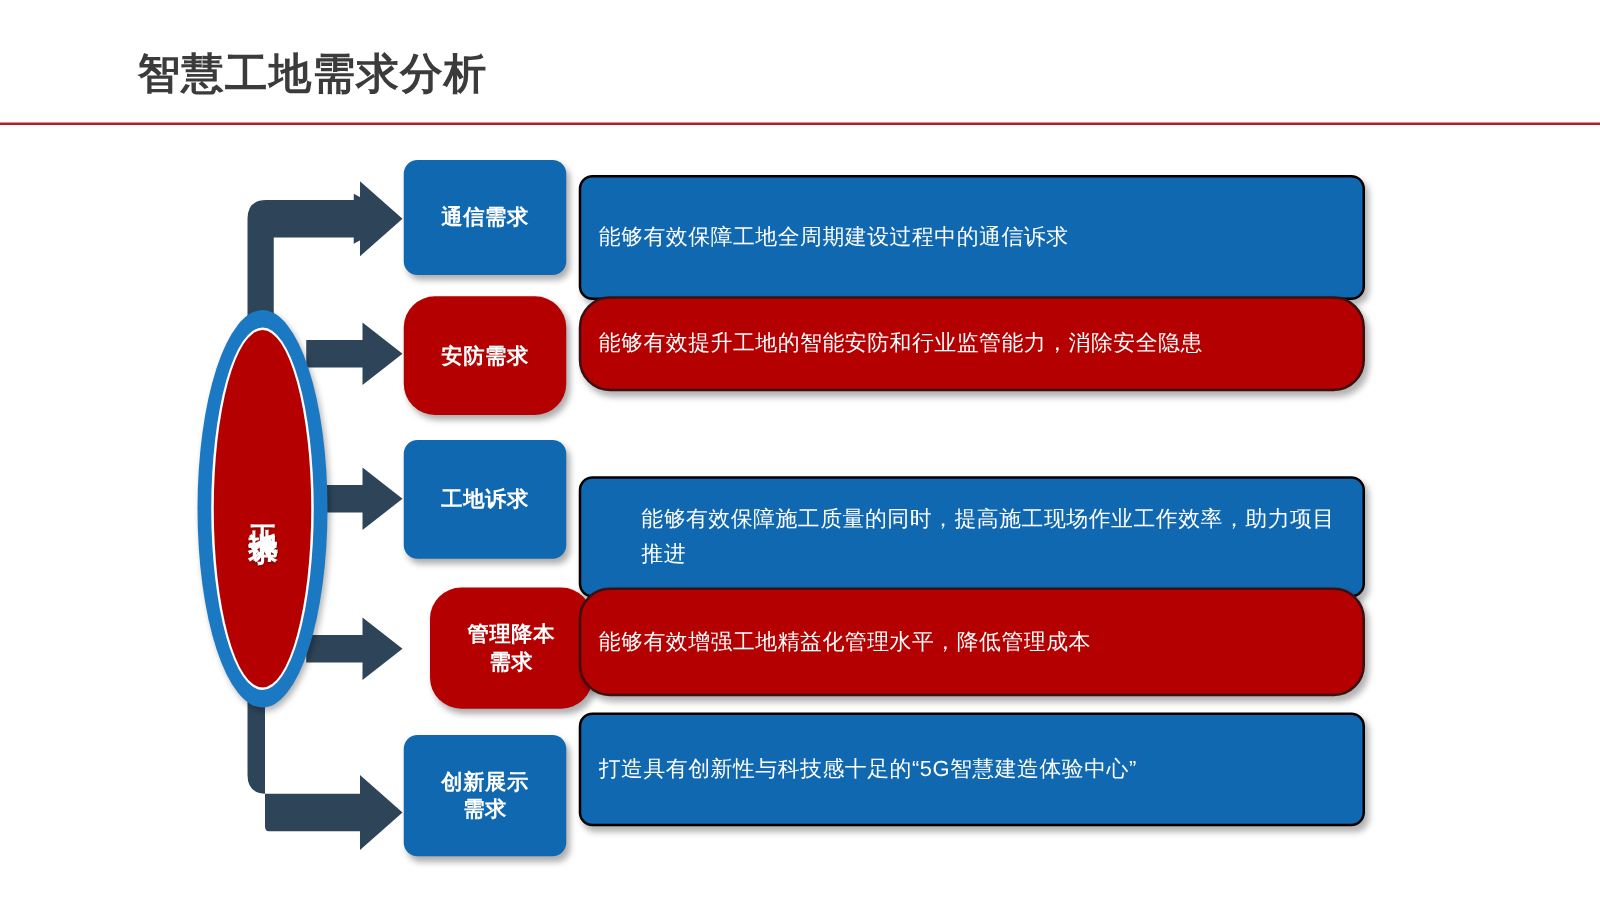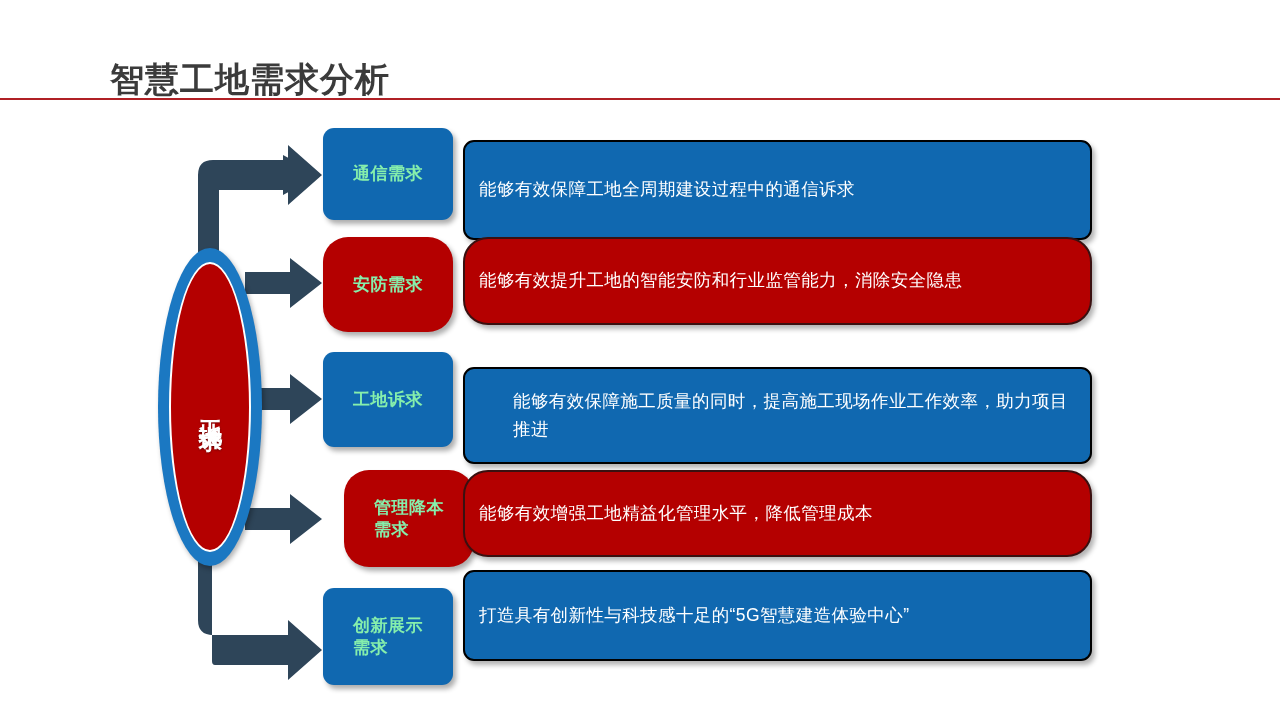--- a/index.html
+++ b/index.html
@@ -18,21 +18,20 @@
   
   #slide-title {
     position: absolute;
     left: 110px;
     top: 36px;
     font-size: 34px;
     font-weight: bold;
     color: #3b3b3b;
     letter-spacing: 1px;
     white-space: nowrap;
-    margin-top: 21px;
   }
   #title-divider {
     position: absolute;
     left: 0px;
     top: 98px;
     width: 1280px;
     height: 2px;
     background: #b02025;
   }
 
@@ -87,25 +86,25 @@
     width: 1280px;
   }
   .tag {
     position: absolute;
     left: 323px;
     width: 130px;
     border-radius: 11px;
     display: flex;
     align-items: center;
     justify-content: center;
-    color: #86efac;
+    color: #ffffff;
     font-size: 17px;
     font-weight: bold;
     line-height: 1.25;
-    text-align: left;
+    text-align: center;
     box-shadow: 3px 4px 5px rgba(0,0,0,0.32);
     letter-spacing: 0.5px;
   }
   .desc {
     position: absolute;
     left: 463px;
     width: 629px;
     border-radius: 11px;
     display: flex;
     align-items: center;
@@ -158,26 +157,26 @@
     </div>
   </div>
 
   <div class="row">
     <div class="tag blue" style="top:128px; height:92px;">通信需求</div>
     <div class="desc blue" style="top:124px; height:100px;">能够有效保障工地全周期建设过程中的通信诉求</div>
   </div>
 
   <div class="row">
     <div class="tag red" style="top:237px; height:95px;">安防需求</div>
-    <div class="desc red" style="top:237px; height:88px;">能够有效提升工地的智能安防和行业监管能力，消除安全隐患</div>
+    <div class="desc red" style="top:237px; height:76px;">能够有效提升工地的智能安防和行业监管能力，消除安全隐患</div>
   </div>
 
   <div class="row">
     <div class="tag blue" style="top:352px; height:95px;">工地诉求</div>
-    <div class="desc blue" style="top:351px; height:97px;padding-left:48px;">能够有效保障施工质量的同时，提高施工现场作业工作效率，助力项目推进</div>
+    <div class="desc blue" style="top:365px; height:97px;padding-left:48px;">能够有效保障施工质量的同时，提高施工现场作业工作效率，助力项目推进</div>
   </div>
 
   <div class="row">
     <div class="tag red" style="top:470px; height:97px;margin-left:21px;">管理降本<br>需求</div>
     <div class="desc red" style="top:470px; height:87px;">能够有效增强工地精益化管理水平，降低管理成本</div>
   </div>
 
   <div class="row">
     <div class="tag blue" style="top:588px; height:97px;">创新展示<br>需求</div>
     <div class="desc blue" style="top:554px; height:91px;">打造具有创新性与科技感十足的“5G智慧建造体验中心”</div>

